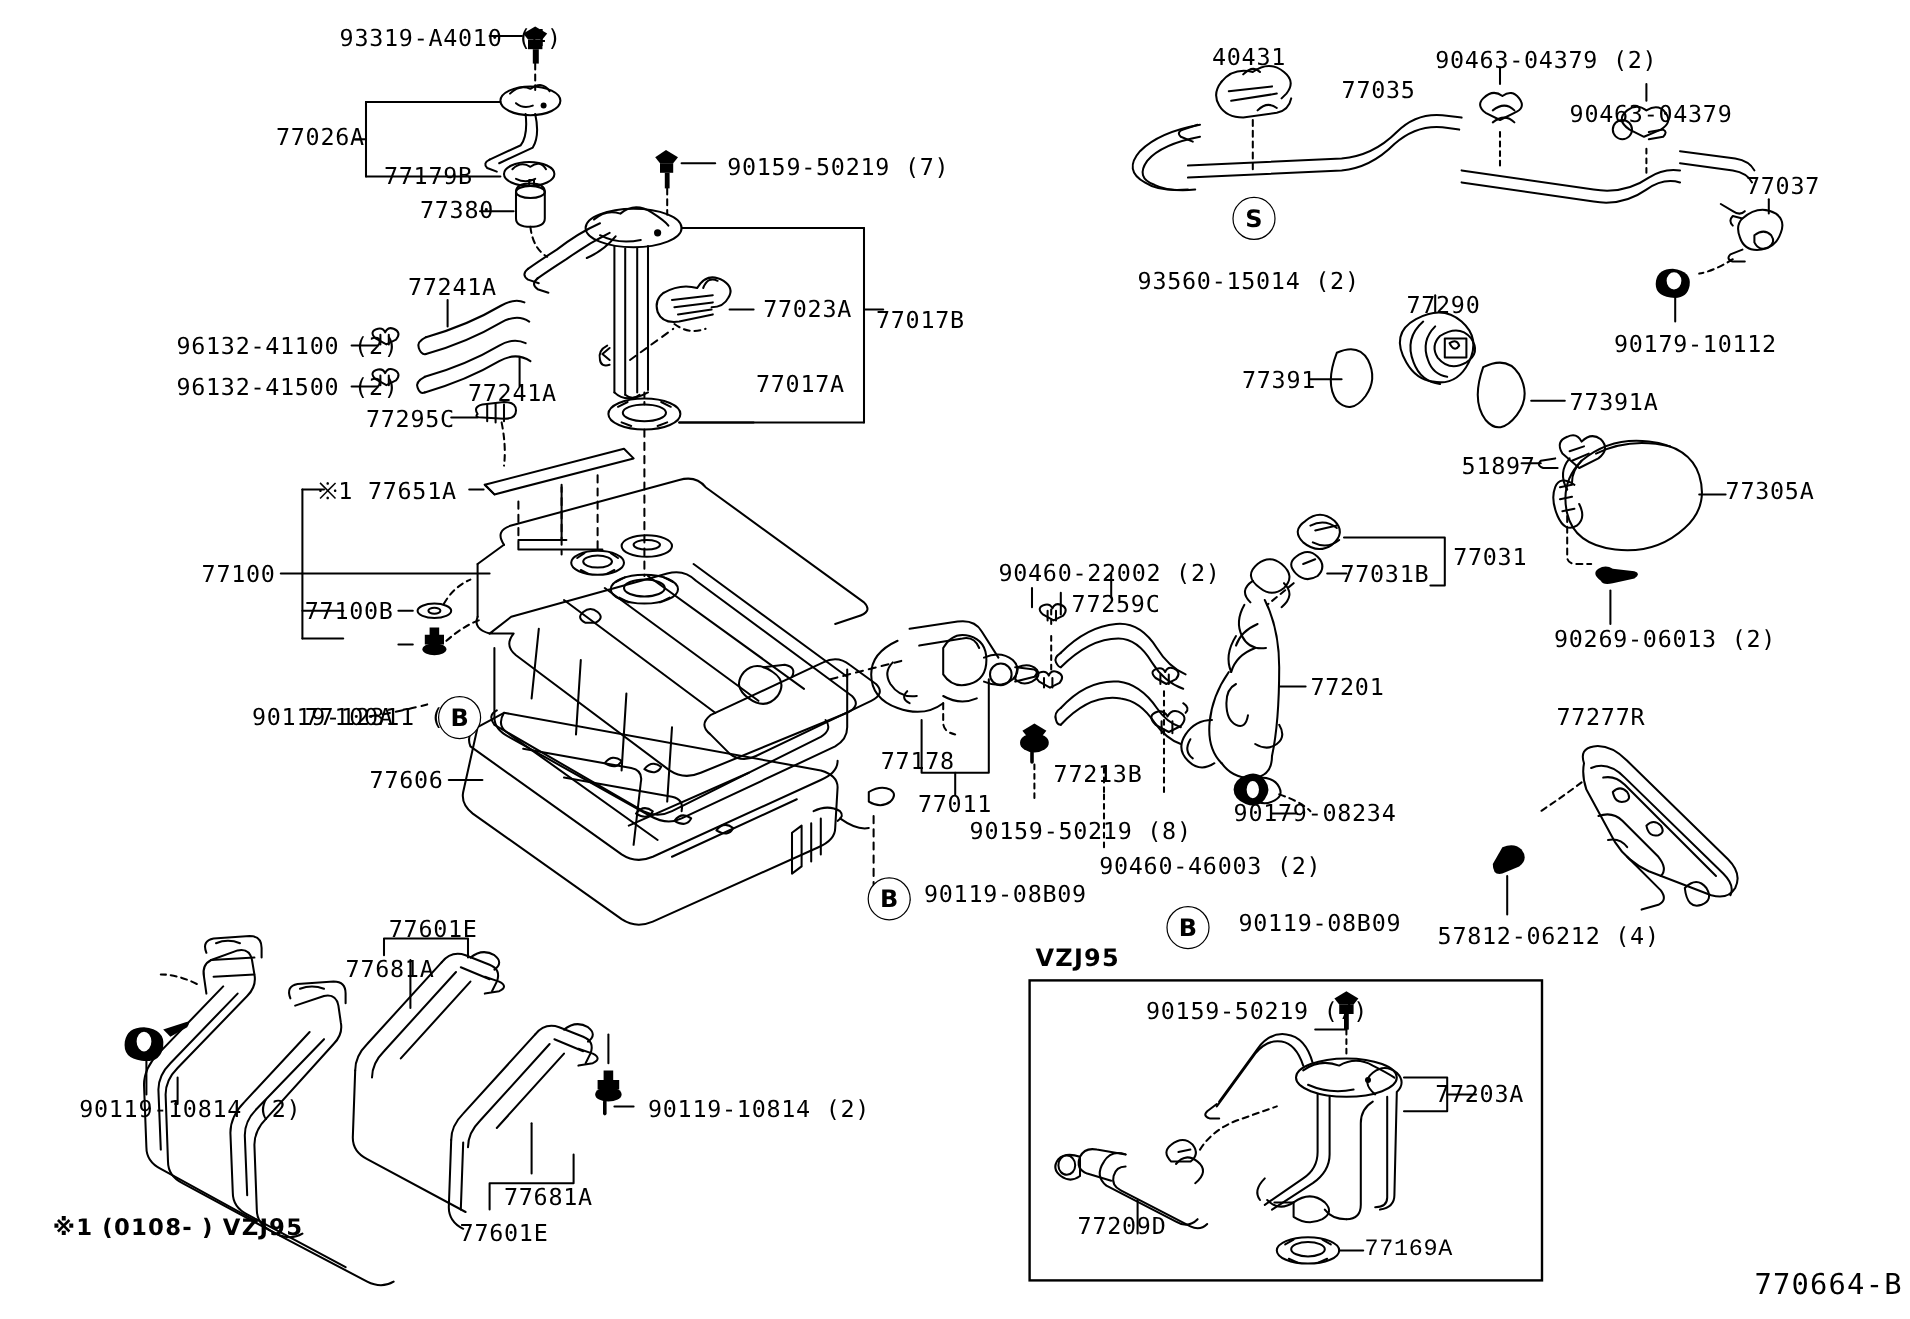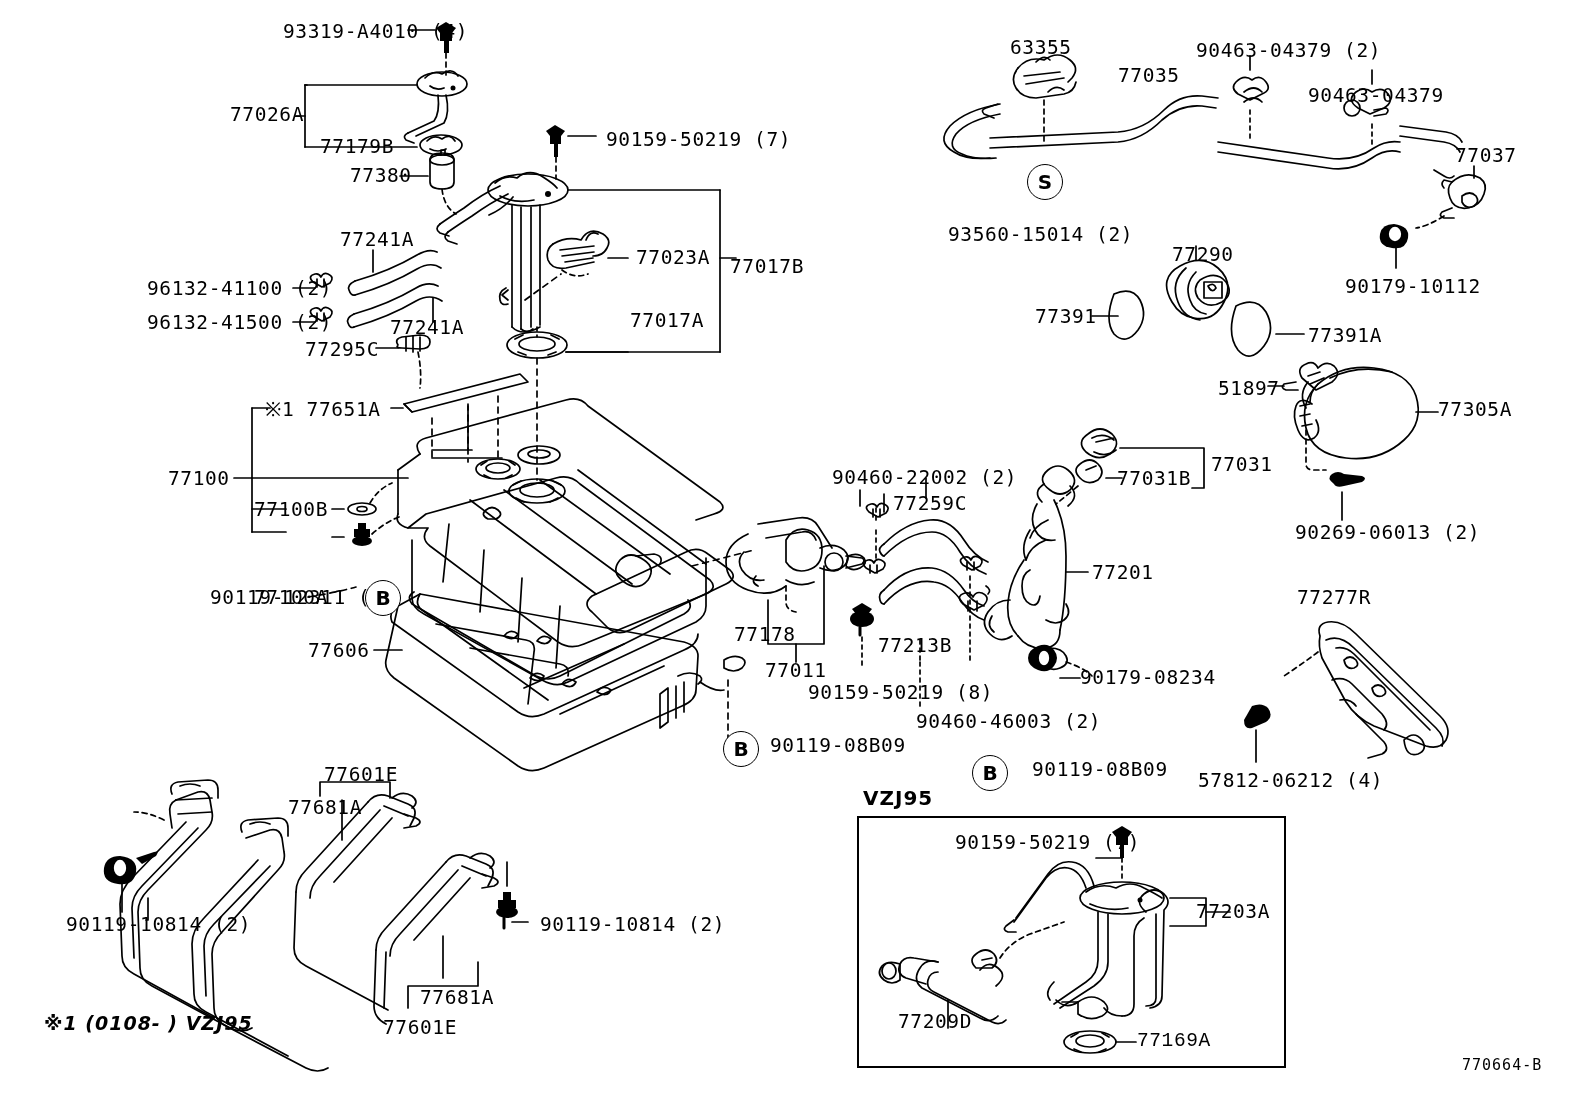--- a/index.html
+++ b/index.html
@@ -3,21 +3,21 @@
 <meta charset="utf-8">
 <style>
   html,body{margin:0;padding:0;background:#ffffff;}
   body{width:1592px;height:1099px;position:relative;overflow:hidden;
        font-family:"DejaVu Sans Mono","Liberation Mono",monospace;color:#000;}
   #sheet{position:absolute;left:0;top:0;width:1592px;height:857px;}
   svg.art{position:absolute;left:0;top:0;width:1592px;height:1099px;overflow:visible;}
   .lbl{position:absolute;white-space:nowrap;font-size:19.5px;letter-spacing:0.6px;
        font-family:"DejaVu Sans Mono","Liberation Mono",monospace;line-height:1;color:#000;}
   .lbl.bold{font-weight:bold;font-family:"DejaVu Sans","Liberation Sans",sans-serif;letter-spacing:1px;}
-  .diagcode{position:absolute;font-size:15px;letter-spacing:1px;}
+  .diagcode{position:absolute;font-size:24px;letter-spacing:1px;}
   .ref{position:absolute;border:1.6px solid #000;border-radius:50%;
        width:34px;height:34px;display:flex;align-items:center;justify-content:center;
        font-size:20px;font-weight:bold;font-family:"DejaVu Sans","Liberation Sans",sans-serif;background:#fff;}
   .inset{position:absolute;border:2px solid #000;background:transparent;}
 </style>
 </head>
 <body>
 
 <div id="sheet">
 
@@ -546,23 +546,23 @@
 <div class="lbl" style="left:765px;top:661px;">77011</div>
 <div class="lbl" style="left:878px;top:636px;">77213B</div>
 <div class="lbl" style="left:808px;top:683px;">90159-50219 (8)</div>
 <div class="lbl" style="left:916px;top:712px;">90460-46003 (2)</div>
 <div class="ref" style="left:972px;top:755px;">B</div>
 <div class="lbl" style="left:1032px;top:760px;">90119-08B09</div>
 
 <div class="lbl" style="left:1092px;top:563px;">77201</div>
 <div class="lbl" style="left:1211px;top:455px;">77031</div>
 <div class="lbl" style="left:1117px;top:469px;">77031B</div>
-<div class="lbl" style="left:1080px;top:668px;">90179-08234</div>
-
-<div class="lbl" style="left:1010px;top:38px;">63355</div>
+<div class="lbl" style="left:1028px;top:668px;">90179-08234</div>
+
+<div class="lbl" style="left:1010px;top:38px;">40431</div>
 <div class="lbl" style="left:1118px;top:66px;">77035</div>
 <div class="lbl" style="left:1196px;top:41px;">90463-04379 (2)</div>
 <div class="lbl" style="left:1308px;top:70px;margin-top:16px;">90463-04379</div>
 <div class="lbl" style="left:1455px;top:146px;">77037</div>
 <div class="lbl" style="left:1345px;top:277px;">90179-10112</div>
 <div class="ref" style="left:1027px;top:164px;">S</div>
 <div class="lbl" style="left:948px;top:225px;">93560-15014 (2)</div>
 
 <div class="lbl" style="left:1172px;top:245px;">77290</div>
 <div class="lbl" style="left:1035px;top:307px;">77391</div>
@@ -574,21 +574,21 @@
 <div class="lbl" style="left:1297px;top:588px;">77277R</div>
 <div class="lbl" style="left:1198px;top:771px;">57812-06212 (4)</div>
 
 <div class="lbl" style="left:324px;top:765px;">77601E</div>
 <div class="lbl" style="left:288px;top:798px;">77681A</div>
 <div class="lbl" style="left:66px;top:915px;">90119-10814 (2)</div>
 <div class="lbl" style="left:540px;top:915px;">90119-10814 (2)</div>
 <div class="lbl" style="left:420px;top:988px;">77681A</div>
 <div class="lbl" style="left:383px;top:1018px;">77601E</div>
 
-<div class="lbl bold" style="left:44px;top:1014px;font-size:19px;font-style:italic;">※1  (0108-      ) VZJ95</div>
+<div class="lbl bold" style="left:44px;top:1014px;font-size:19px;">※1  (0108-      ) VZJ95</div>
 
 <div class="lbl bold" style="left:863px;top:788px;font-size:20px;">VZJ95</div>
 <div class="inset" style="left:857px;top:816px;width:425px;height:248px;"></div>
 <div class="lbl" style="left:955px;top:833px;">90159-50219 (7)</div>
 <div class="lbl" style="left:1196px;top:902px;">77203A</div>
 <div class="lbl" style="left:898px;top:1012px;">77209D</div>
 <div class="lbl" style="left:1137px;top:1032px;font-family:Liberation Mono, monospace;">77169A</div>
 
 <div class="diagcode" style="left:1462px;top:1056px;">770664-B</div>
 

